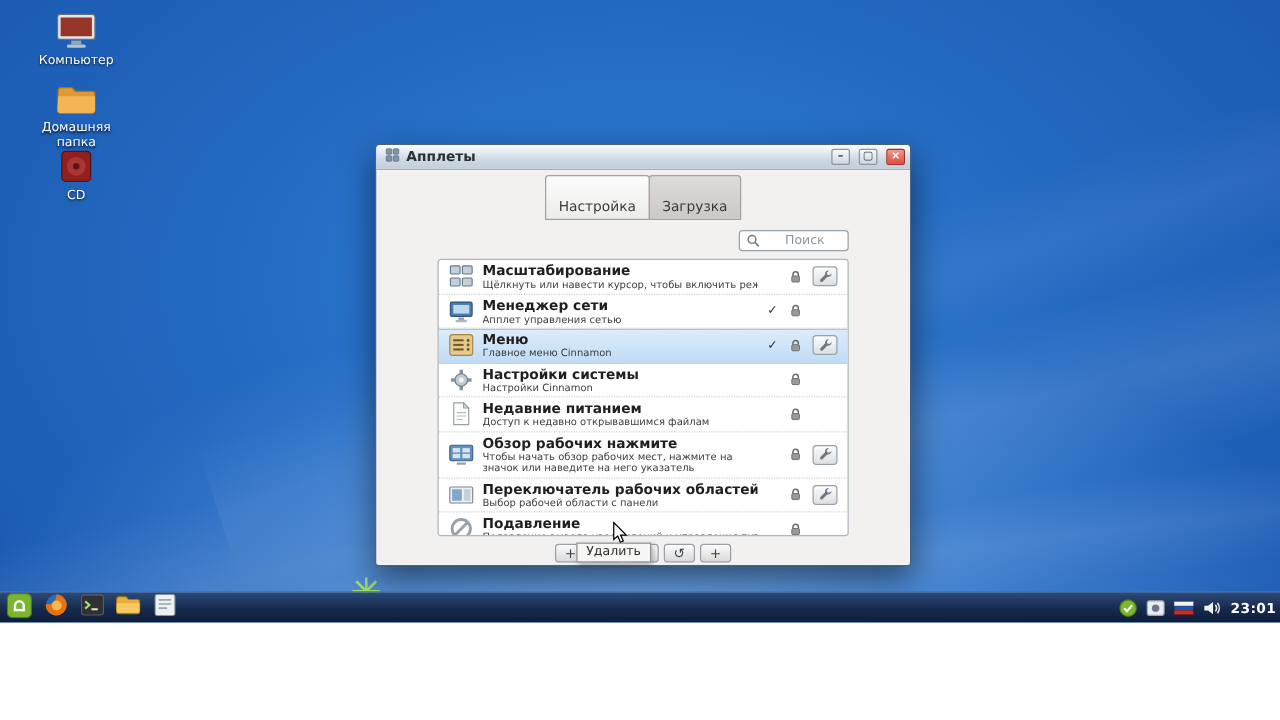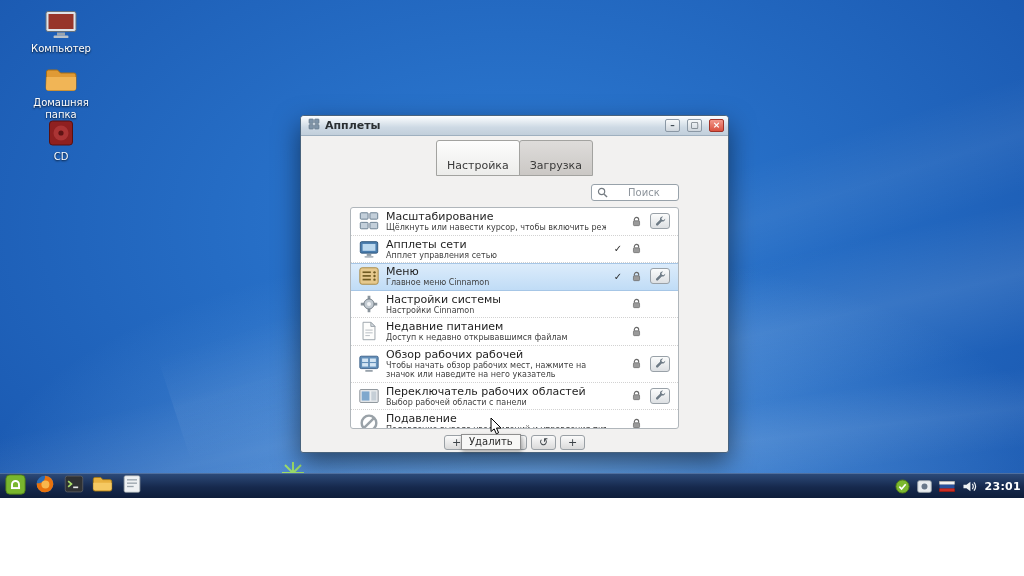--- a/index.html
+++ b/index.html
@@ -51,21 +51,21 @@
                       color:#333; font-family:inherit; padding:0; }
   .search-box input::placeholder { color:#8d949b; }
 
   .alist { margin:0 49px; height:222px; background:#fff; border:1px solid #b0b6bb;
            border-radius:3px; overflow:hidden; }
   .row { display:flex; align-items:center; gap:6px; padding:2px 7px; border-bottom:1px dotted #d2d2d2; }
   .row.selected { background:linear-gradient(#dcecfb,#c0dcf6);
                   border-top:1px solid #a6c6e6; border-bottom:1px solid #a6c6e6; padding-top:1px; }
   .a-icon { width:22px; height:22px; flex:0 0 22px; display:flex; align-items:center; justify-content:center; }
   .a-text { flex:1; min-width:0; display:flex; flex-direction:column; }
-  .a-title { font-size:11px; font-weight:normal; color:#1f1f1f; line-height:13px;
+  .a-title { font-size:11px; font-weight:bold; color:#1f1f1f; line-height:13px;
              white-space:nowrap; overflow:hidden; }
   .a-desc { font-size:8px; color:#3e3e3e; line-height:9.5px; white-space:nowrap; overflow:hidden; }
   .row.wrapdesc .a-desc { white-space:normal; }
   .slot { flex:0 0 auto; display:flex; align-items:center; justify-content:center; }
   .slot.check { width:12px; font-size:10px; font-weight:bold; color:#2e2e2e; }
   .slot.lockk { width:13px; }
   .slot.cfg { width:22px; }
   .cfg-btn { width:20px; height:16px; border:1px solid #99a1a8; border-radius:3px;
              background:linear-gradient(#fbfcfc,#dde0e3); display:flex; align-items:center; justify-content:center; }
 
@@ -210,21 +210,21 @@
         <div class="row">
           <span class="a-icon">
             <svg width="22" height="22" viewBox="0 0 24 24">
               <rect x="2.5" y="4" width="19" height="12.5" rx="1.5" fill="#4a7dae" stroke="#2d5378"></rect>
               <rect x="5" y="6.5" width="14" height="7.5" fill="#bcd9ef"></rect>
               <rect x="9.5" y="17.5" width="5" height="2" fill="#8e99a2"></rect>
               <rect x="7" y="19.5" width="10" height="2" rx="1" fill="#aeb7bf"></rect>
             </svg>
           </span>
           <span class="a-text">
-            <span class="a-title">Апплеты сети</span>
+            <span class="a-title">Менеджер сети</span>
             <span class="a-desc">Апплет управления сетью</span>
           </span>
           <span class="slot check">✓</span>
           <span class="slot lockk">
             <svg width="9" height="11" viewBox="0 0 10 12">
               <path d="M2.6 5.2V3.9a2.4 2.4 0 0 1 4.8 0v1.3" fill="none" stroke="#6a6a6a" stroke-width="1.3"></path>
               <rect x="1.6" y="5.2" width="6.8" height="5.4" rx="1" fill="#9a9a9a" stroke="#6a6a6a" stroke-width="0.8"></rect>
             </svg>
           </span>
           <span class="slot cfg"></span>
@@ -318,21 +318,21 @@
               <g fill="#d4e5f4">
                 <rect x="4.5" y="6" width="6.5" height="3.8"></rect>
                 <rect x="13" y="6" width="6.5" height="3.8"></rect>
                 <rect x="4.5" y="11" width="6.5" height="3.8"></rect>
                 <rect x="13" y="11" width="6.5" height="3.8"></rect>
               </g>
               <rect x="8" y="18.5" width="8" height="2" fill="#98a2ab"></rect>
             </svg>
           </span>
           <span class="a-text">
-            <span class="a-title">Обзор рабочих рабочей</span>
+            <span class="a-title">Обзор рабочих нажмите</span>
             <span class="a-desc">Чтобы начать обзор рабочих мест, нажмите на значок или наведите на него указатель</span>
           </span>
           <span class="slot check"></span>
           <span class="slot lockk">
             <svg width="9" height="11" viewBox="0 0 10 12">
               <path d="M2.6 5.2V3.9a2.4 2.4 0 0 1 4.8 0v1.3" fill="none" stroke="#6a6a6a" stroke-width="1.3"></path>
               <rect x="1.6" y="5.2" width="6.8" height="5.4" rx="1" fill="#9a9a9a" stroke="#6a6a6a" stroke-width="0.8"></rect>
             </svg>
           </span>
           <span class="slot cfg">

